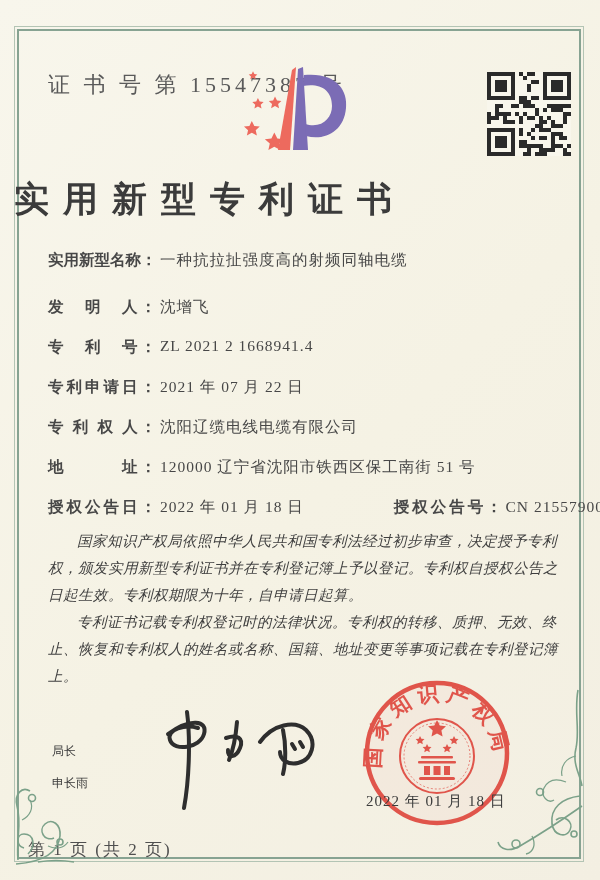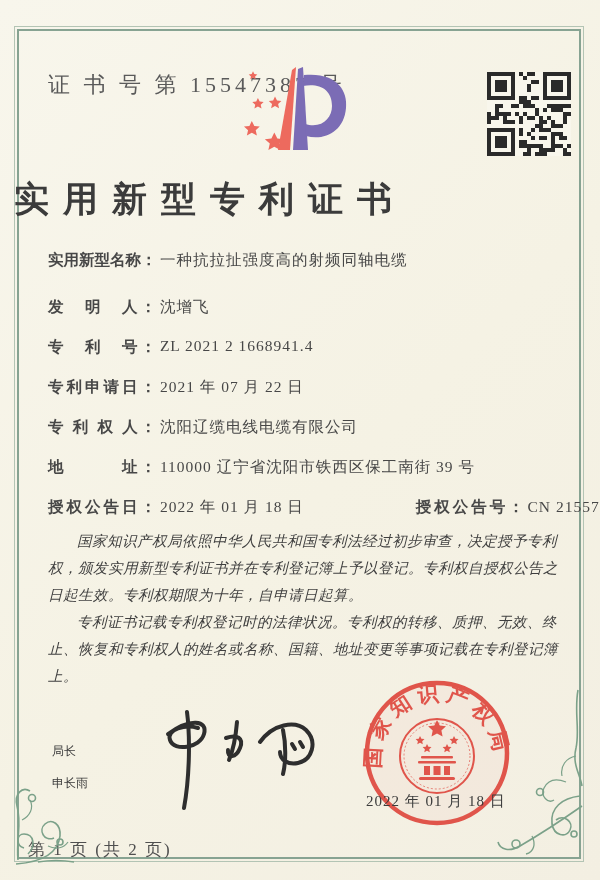--- a/index.html
+++ b/index.html
@@ -15,21 +15,21 @@
   .cert-no{position:absolute;left:48px;top:70px;font-size:22px;color:#5a5a5a;letter-spacing:4px;}
   .logo{position:absolute;left:224px;top:60px;}
   .qr{position:absolute;left:487px;top:72px;}
   .title{position:absolute;left:0;top:176px;width:100%;text-align:left;
     font-size:35px;font-weight:700;color:#3b3b3b;letter-spacing:14px;text-indent:14px;}
   .fields{position:absolute;left:48px;top:250px;width:520px;font-size:15.5px;color:#474747;}
   .frow{height:22px;margin-bottom:18px;white-space:nowrap;}
   .frow.first{margin-bottom:25px;}
   .flabel{display:inline-block;width:108px;text-align:justify;text-align-last:justify;vertical-align:top;font-weight:bold;}
   .fvalue{letter-spacing:1px;}
-  .grant-no-label{margin-left:108px;}
+  .grant-no-label{margin-left:86px;}
   .paras{position:absolute;left:48px;top:528px;width:512px;font-size:14.5px;line-height:27px;
     color:#3f3f3f;font-style:italic;letter-spacing:0.5px;}
   .paras p{margin:0;text-indent:2em;}
   .sig-block{position:absolute;left:52px;top:735px;font-size:12px;color:#3a3a3a;line-height:32px;}
   .signature{position:absolute;left:140px;top:700px;}
   .seal{position:absolute;left:362px;top:678px;}
   .seal-date{position:absolute;left:366px;top:792px;width:160px;font-size:15px;color:#3c3c3c;
     letter-spacing:1px;z-index:3;}
   .footer{position:absolute;left:0;top:838px;width:100%;text-align:left;font-size:17px;color:#4f4f4f;letter-spacing:2px;margin-left:28px;}
   .orn{position:absolute;pointer-events:none;}
@@ -89,21 +89,21 @@
     <div class="frow">
       <span class="flabel">专利申请日：</span>
       <span class="fvalue">2021 年 07 月 22 日</span>
     </div>
     <div class="frow">
       <span class="flabel">专 利 权 人：</span>
       <span class="fvalue">沈阳辽缆电线电缆有限公司</span>
     </div>
     <div class="frow">
       <span class="flabel">地　　　址：</span>
-      <span class="fvalue">110000 辽宁省沈阳市铁西区保工南街 39 号</span>
+      <span class="fvalue">120000 辽宁省沈阳市铁西区保工南街 51 号</span>
     </div>
     <div class="frow">
       <span class="flabel">授权公告日：</span>
       <span class="fvalue">2022 年 01 月 18 日</span>
       <span class="flabel grant-no-label">授权公告号：</span>
       <span class="fvalue">CN 215579006 U</span>
     </div>
   </div>
 
   <div class="paras">

